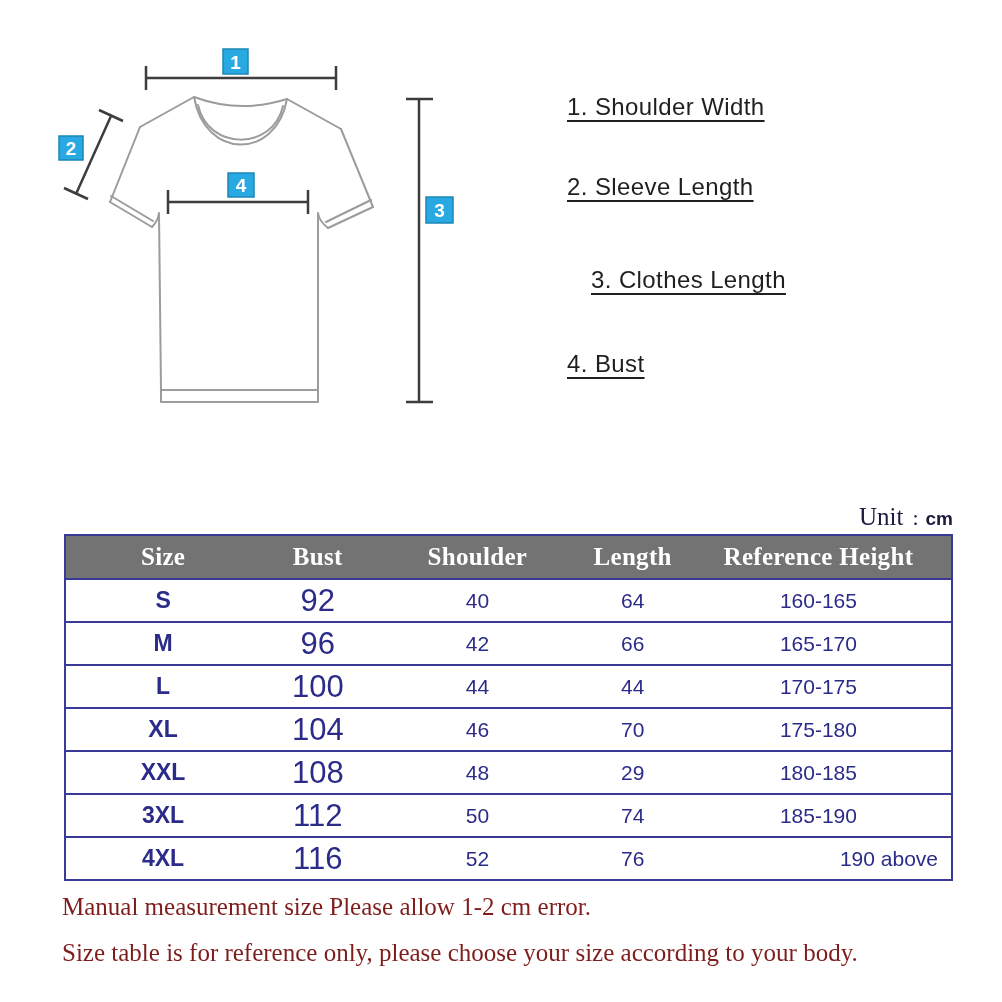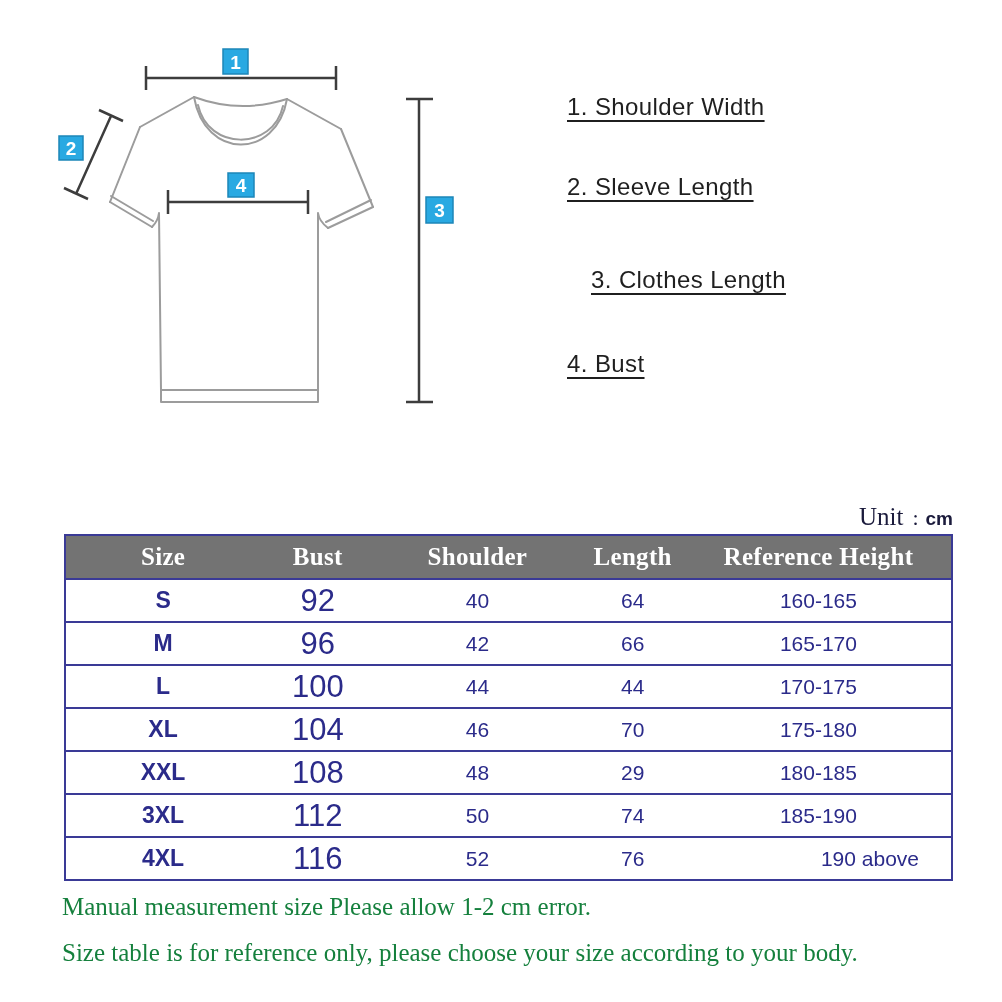--- a/index.html
+++ b/index.html
@@ -75,29 +75,29 @@
     vertical-align: middle;
     color: #2b2b8a;
     font-family: "Liberation Sans", sans-serif;
     font-size: 21px;
     font-weight: 500;
     border-top: 2px solid #3a3a96;
     background: #ffffff;
   }
   #size-table td.col-size { font-size: 23px; font-weight: 600; }
   #size-table td.col-bust { font-size: 31px; }
-  #size-table td.shift-right { text-align: right; padding-right: 32px; }
+  #size-table td.shift-right { text-align: right; padding-right: 13px; }
 
   
   .note {
     position: absolute;
     left: 62px;
     font-family: "Liberation Serif", serif;
     font-size: 25px;
-    color: #15803d;
+    color: #7f1d1d;
     white-space: nowrap;
   }
   #note-0 { top: 893px; }
   #note-1 { top: 939px; }
 </style>
 </head>
 <body>
 
 <div id="page">
 

